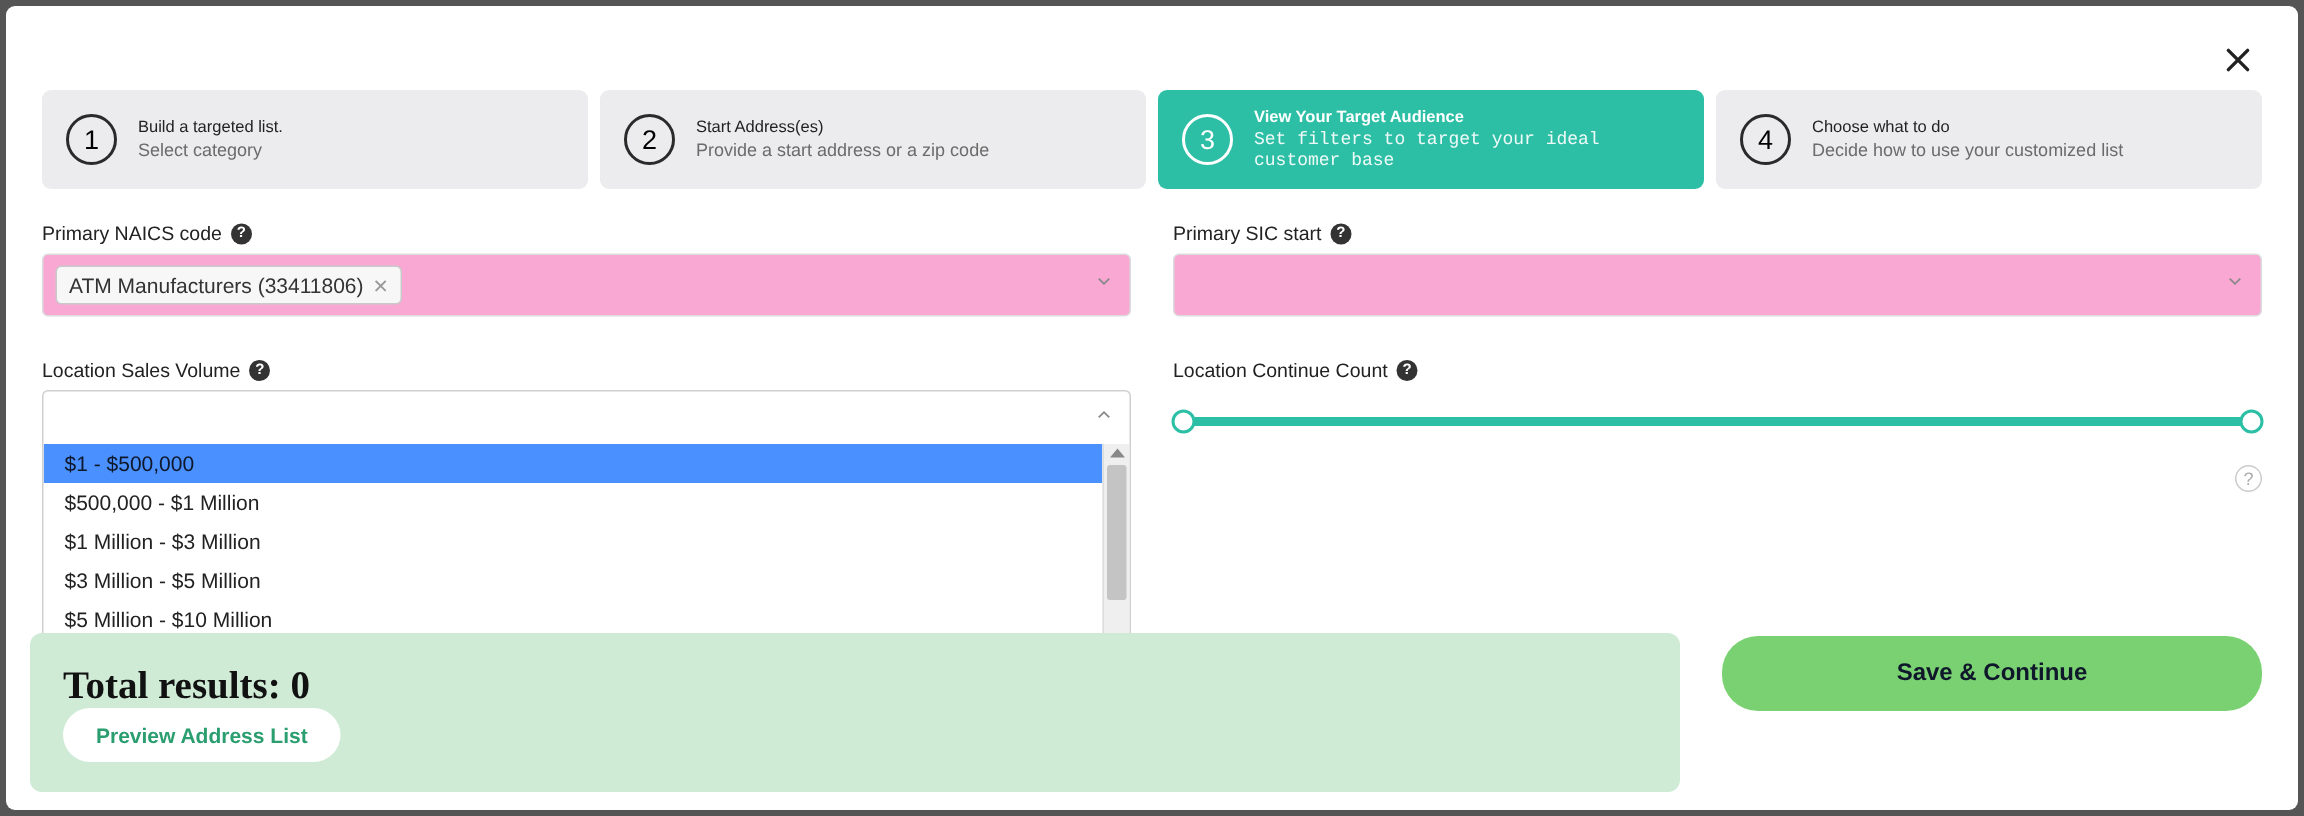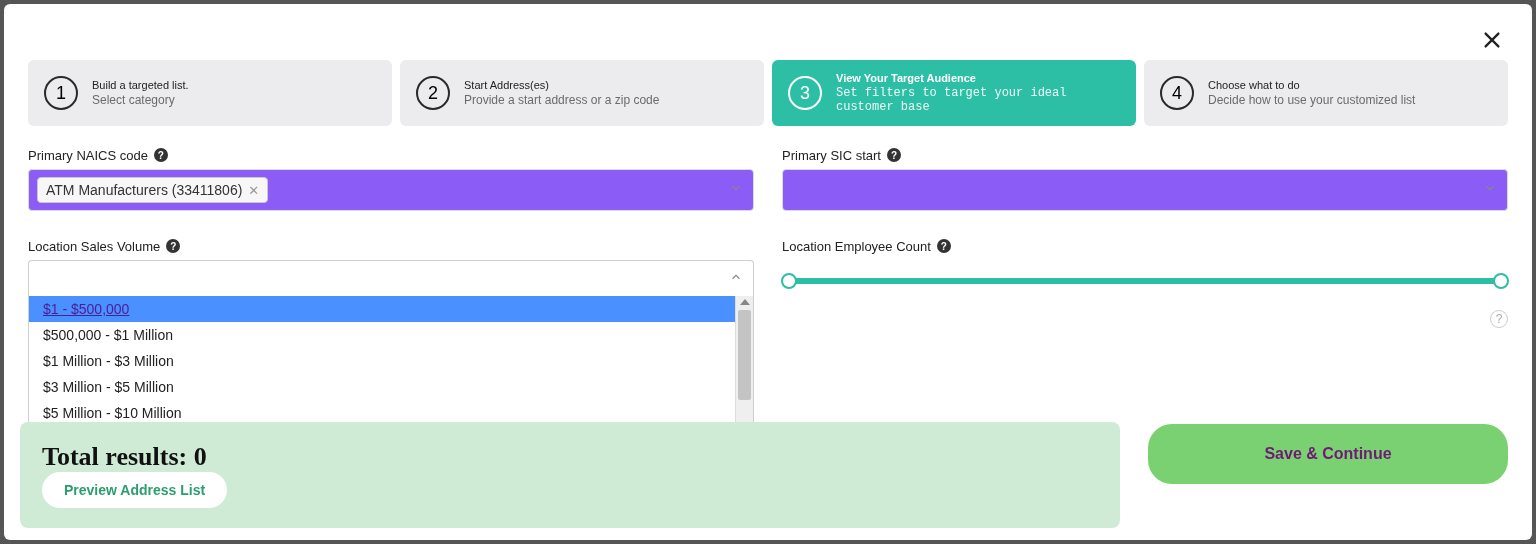--- a/index.html
+++ b/index.html
@@ -65,38 +65,38 @@
 
     .form-area {
       display: flex;
       gap: 28px;
       margin-top: 22px;
     }
     .col { flex:1; position: relative; }
     .label {
       font-size: 13px;
       color: #222;
-      display:flex; align-items:flex-start; gap:6px;
+      display:flex; align-items:center; gap:6px;
       margin-bottom: 6px;
     }
     .qmark {
       display:inline-flex; align-items:center; justify-content:center;
       width:14px; height:14px; border-radius:50%;
       background:#333; color:#fff; font-size:10px; font-weight:700;
       cursor: pointer;
     }
     .select-box {
       width:100%;
       border:1px solid #dcdcdc;
       border-radius:4px;
       min-height:42px;
       padding:6px 36px 6px 8px;
       position:relative;
       display:flex; align-items:center;
-      background:#8b5cf6;
+      background:#f9a8d4;
     }
     .select-box .chevron {
       position:absolute; right:10px; top:50%; transform:translateY(-50%);
       color:#888;
     }
     .chevron svg { width:14px; height:14px; }
     .chip {
       border:1px solid #c9c9c9;
       background:#f7f7f7;
       border-radius:4px;
@@ -131,21 +131,21 @@
     }
     .dd-list { flex:1; overflow:hidden; }
     .dd-option {
       padding:5px 14px;
       font-size:14px;
       color:#222;
       cursor:pointer;
       height:26px;
       display:flex; align-items:center;
     }
-    .dd-option.hi { background:#4a90ff; color:#4c1d95;text-decoration:underline; }
+    .dd-option.hi { background:#4a90ff; color:#0f172a; }
     .dd-scroll {
       width:18px; background:#efefef;
       border-left:1px solid #ddd;
       position:relative;
     }
     .dd-scroll .thumb {
       position:absolute; left:2px; right:2px; top:14px; height:90px;
       background:#c4c4c4; border-radius:2px;
     }
     .dd-scroll::before, .dd-scroll::after {
@@ -191,23 +191,23 @@
     }
     .preview-btn {
       display:inline-block;
       background:#fff; border:none;
       border-radius:20px;
       padding:10px 22px;
       font-size:14px; font-weight:700; color:#2a9e6f;
       cursor:pointer;
     }
     .save-btn {
-      width:360px; height:60px;
+      width:360px; height:50px;
       align-self:flex-start;
-      background:#79d172; color:#701a75; border:none;
+      background:#79d172; color:#0f172a; border:none;
       border-radius:24px;
       font-size:16px; font-weight:700;
       cursor:pointer;
       margin-top:2px;
     }
   </style>
 </head>
 <body>
 
 <div class="modal">
@@ -301,21 +301,21 @@
       </div>
       <div class="select-box">
         <span class="chevron">
           <svg viewBox="0 0 24 24" fill="none" stroke="currentColor" stroke-width="2">
               <path d="M6 9l6 6 6-6"></path>
             </svg>
         </span>
       </div>
 
       <div class="label mt">
-        <span>Location Employee Count</span>
+        <span>Location Continue Count</span>
         <span class="qmark">?</span>
       </div>
       <div class="slider-wrap">
         <div class="slider-track">
           <div class="slider-handle" style="left:1%"></div>
           <div class="slider-handle" style="left:99%"></div>
         </div>
         <div class="help-float">?</div>
       </div>
     </div>

